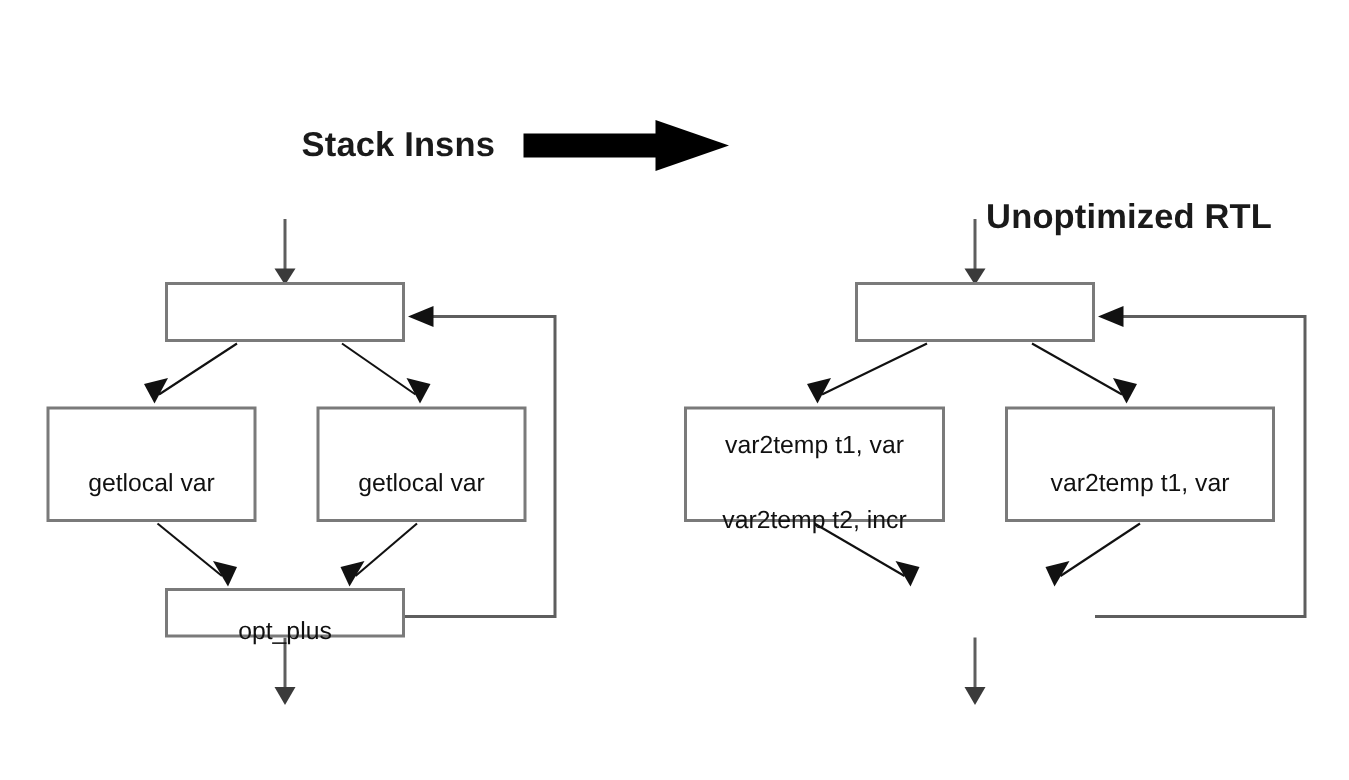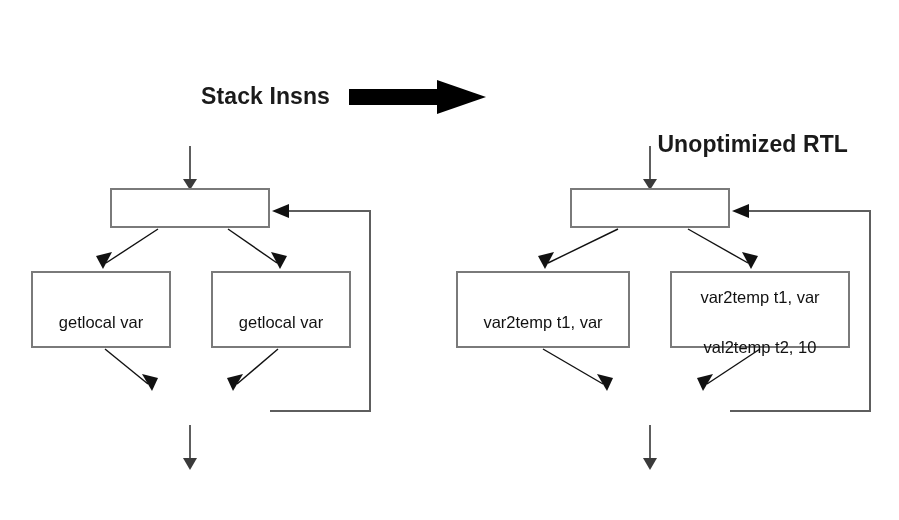--- a/index.html
+++ b/index.html
@@ -160,27 +160,30 @@
   </div>
 
   <div class="node" id="left-block-a" style="left:31px; top:271px; width:140px; height:77px;">
     <span class="line">getlocal var</span>
   </div>
 
   <div class="node" id="left-block-b" style="left:211px; top:271px; width:140px; height:77px;">
     <span class="line">getlocal var</span>
   </div>
 
+  <div class="node" id="left-join" style="left:110px; top:392px; width:160px; height:33px;">
+    <span class="line">opt_plus</span>
+  </div>
 
   <div class="node" id="right-entry" style="left:570px; top:188px; width:160px; height:40px;">
   </div>
 
   <div class="node" id="right-block-a" style="left:456px; top:271px; width:174px; height:77px;">
     <span class="line">var2temp t1, var</span>
+    <span class="line">var2temp t2, incr</span>
   </div>
 
   <div class="node" id="right-block-b" style="left:670px; top:271px; width:180px; height:77px;">
     <span class="line">var2temp t1, var</span>
-    <span class="line">val2temp t2, 10</span>
   </div>
 
 
 </div>
 
 </body></html>

